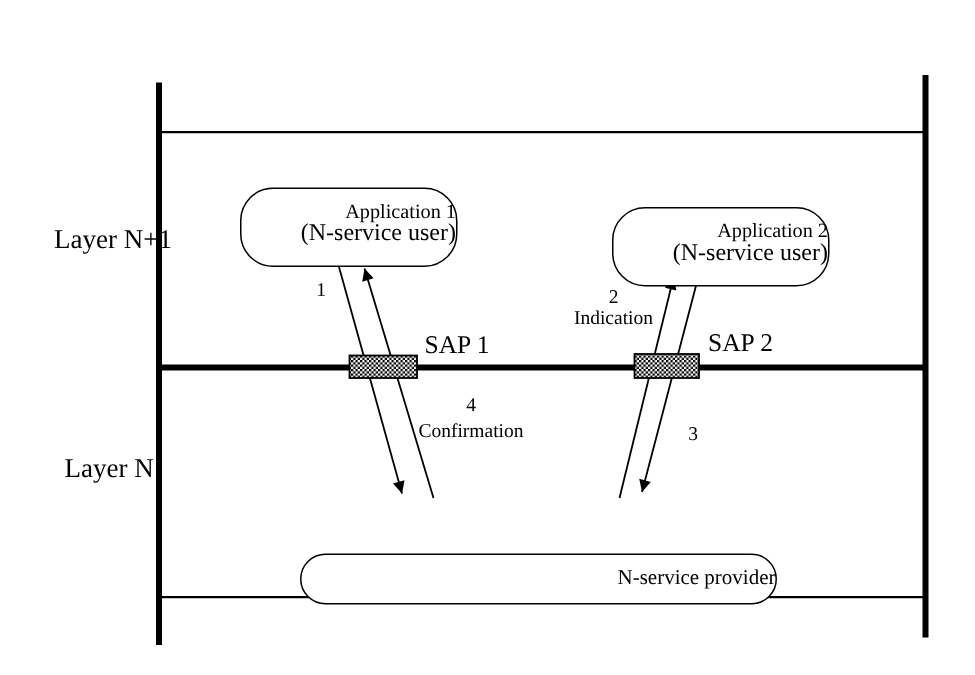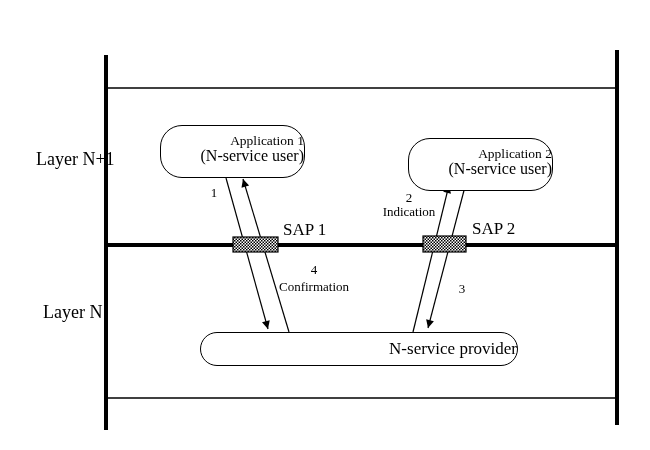--- a/index.html
+++ b/index.html
@@ -35,21 +35,22 @@
     text-align: center;
   }
   .node.app {
     border-radius: 22px;
     padding-bottom: 8px;
   }
   .node .title { font-size: 13.5px; line-height: 16px; }
   .node .subtitle { font-size: 16px; line-height: 14px; }
   .node.provider {
     border-radius: 17px;
-    font-size: 17px;
+    font-size: 14px;
+    margin-top: 37px;
   }
   .msg {
     position: absolute;
     width: 100px;
     text-align: center;
     font-size: 13px;
   }
   .msg div { line-height: 14px; }
   .msg.wide div { line-height: 17px; }
   .sap-label { font-size: 17px; }

